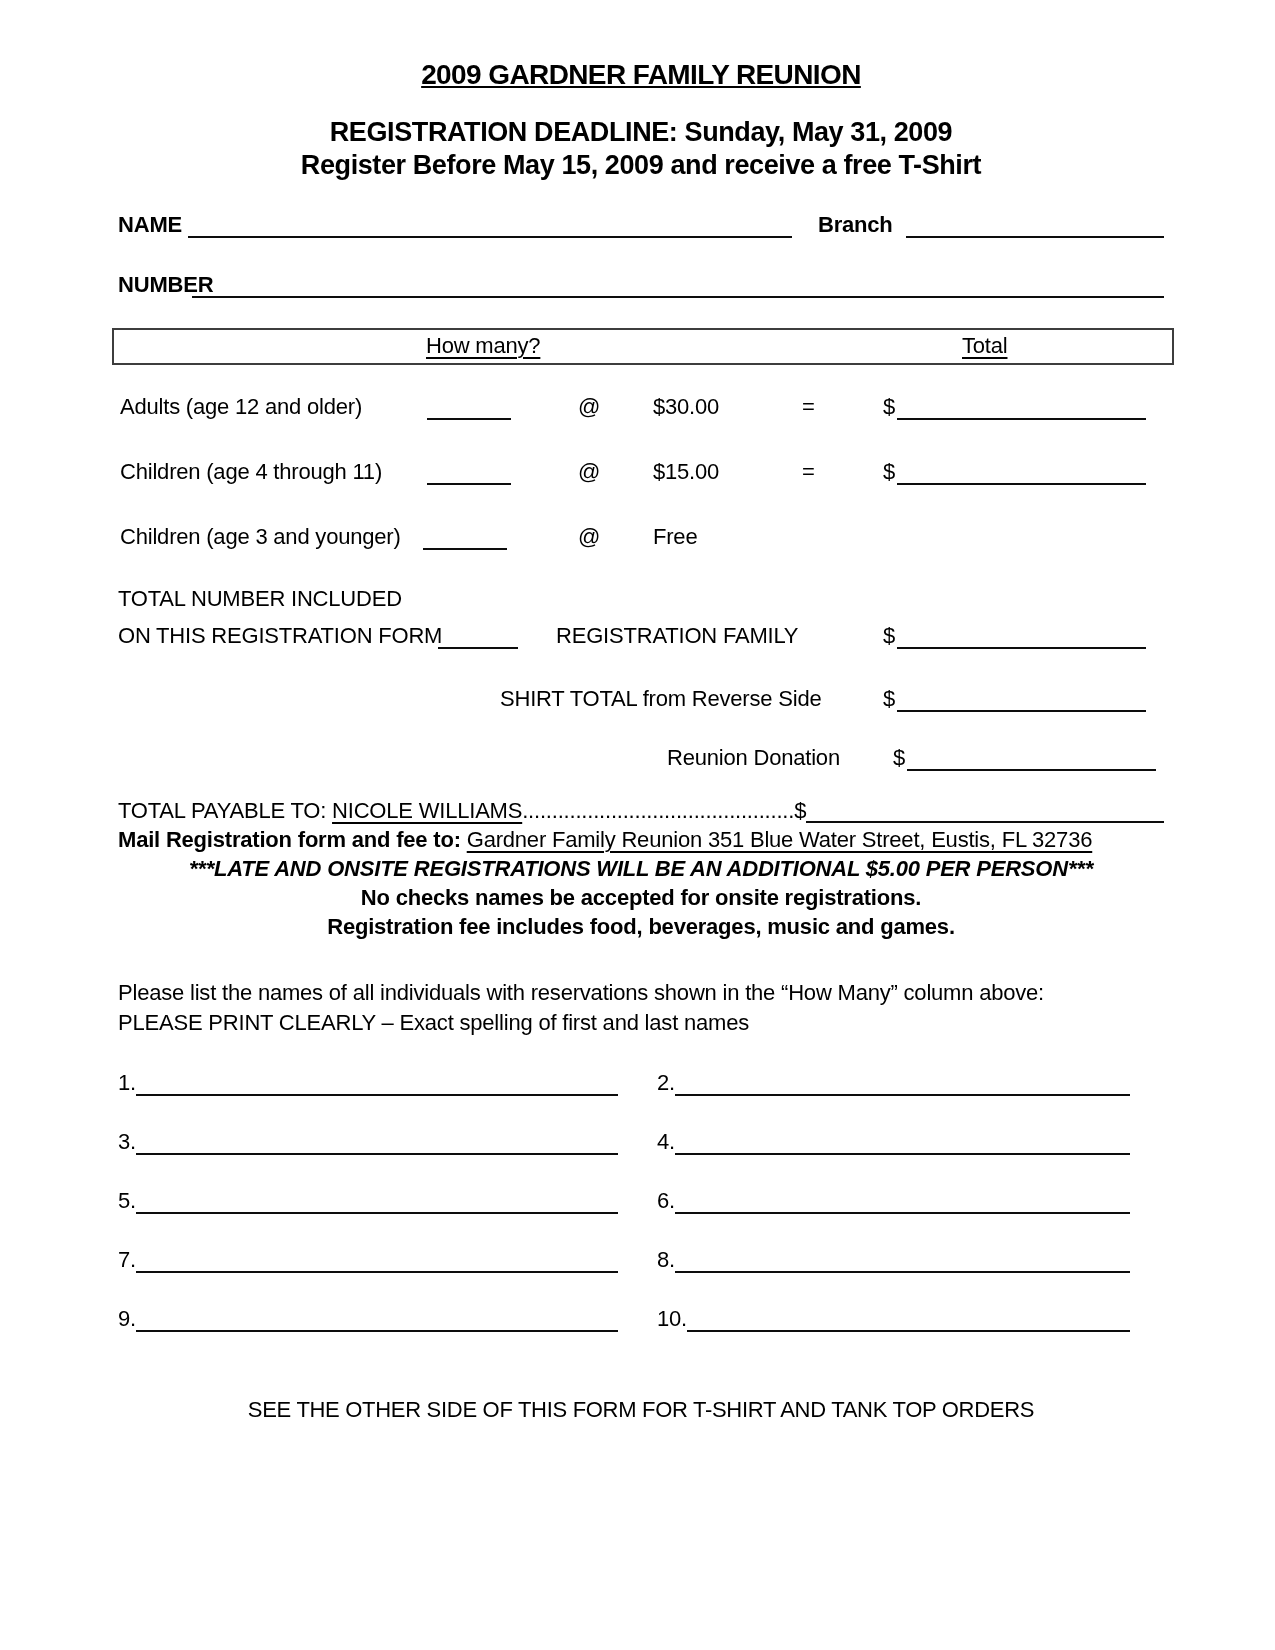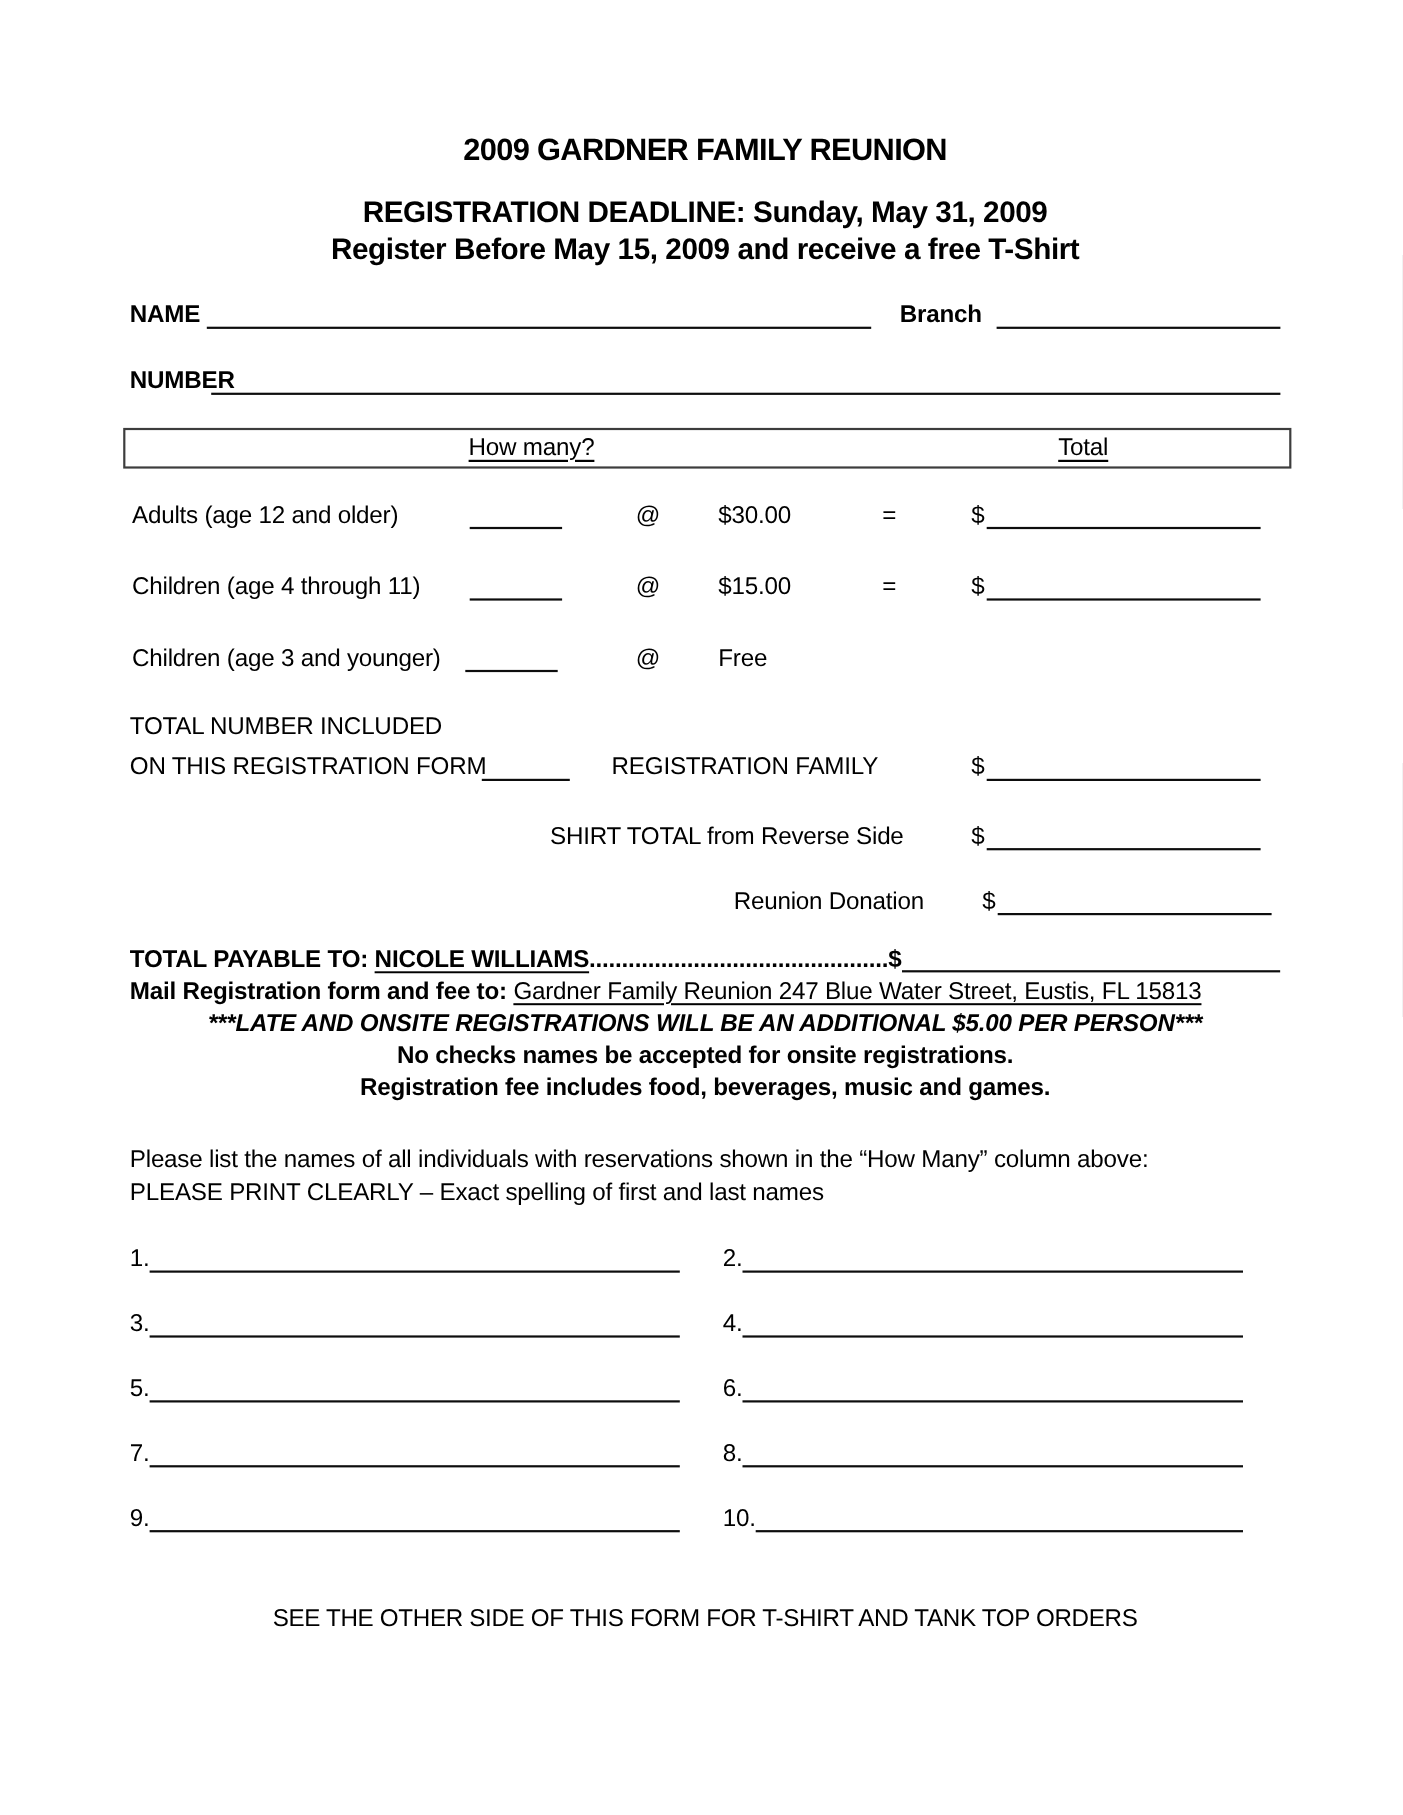--- a/index.html
+++ b/index.html
@@ -10,21 +10,21 @@
     font-size:22px; line-height:26px; letter-spacing:-0.2px;
     overflow:hidden;
   }
   .content { margin-left:118px; width:1046px; }
 
   .b  { font-weight:bold; }
   .u  { text-decoration:underline; text-decoration-thickness:2px; text-underline-offset:4px; }
   .ctr{ text-align:center; }
 
   .title  { font-size:28px; line-height:38px; font-weight:bold; letter-spacing:-0.6px; text-align:center; }
-  .title1 { padding-top:117px; }
+  .title1 { padding-top:56px;text-decoration:underline; }
   .dead   { font-size:27px; line-height:33px; font-weight:bold; letter-spacing:-0.4px; text-align:center;
             text-decoration-thickness:2px; text-underline-offset:4px; }
   .dead1  { margin-top:22px; }
 
   .row { position:relative; height:26px; }
   .row > span { position:absolute; top:0; white-space:nowrap; }
   .bl  { position:absolute; top:0; height:24px; border-bottom:2px solid #0d0d0d; }
 
   .name-line  { margin-top:30px; }
   .email-line { margin-top:34px; }
@@ -34,21 +34,21 @@
   .headbox span { position:absolute; top:3px; white-space:nowrap; }
 
   .trow1 { margin-top:29px; }
   .trow2, .trow3 { margin-top:39px; }
   .tot1  { margin-top:36px; }
   .tot2  { margin-top:11px; }
   .shirt { margin-top:37px; }
   .don   { margin-top:33px; }
 
   .flexline { display:flex; align-items:baseline; white-space:pre; height:26px; overflow:hidden; }
-  .payable  { margin-top:27px; font-weight:bold; }
+  .payable  { margin-top:27px; font-weight:normal; }
   .fl { flex:1 1 auto; min-width:18px; border-bottom:2px solid #0d0d0d; align-self:flex-end; margin-bottom:1px; }
   .stack { margin-top:3px; height:26px; white-space:nowrap; overflow:hidden; }
   .late  { font-weight:bold; font-style:italic; }
 
   .please { margin-top:40px; }
   .print  { margin-top:4px; }
 
   .names { margin-top:34px; }
   .names ~ .names { margin-top:33px; }
   .ncell { position:absolute; top:0; display:flex; align-items:baseline; }
@@ -135,21 +135,21 @@
       <span style="left:775px">$</span>
       <span class="bl" style="left:789px;width:249px"></span>
     </div>
 
     <div class="flexline payable">
       <span>TOTAL PAYABLE TO: </span><span class="u">NICOLE WILLIAMS</span><span>..............................................</span><span>$</span><span class="fl"></span>
     </div>
 
     <div class="stack">
       <span class="b">Mail Registration form and fee to:</span>
-      <span class="u">Gardner Family Reunion 247 Blue Water Street, Eustis, FL 15813</span>
+      <span class="u">Gardner Family Reunion 351 Blue Water Street, Eustis, FL 32736</span>
     </div>
 
     <div class="stack ctr late">***LATE AND ONSITE REGISTRATIONS WILL BE AN ADDITIONAL $5.00 PER PERSON***</div>
     <div class="stack ctr b">No checks names be accepted for onsite registrations.</div>
     <div class="stack ctr b">Registration fee includes food, beverages, music and games.</div>
 
     <div class="please">Please list the names of all individuals with reservations shown in the “How Many” column above:</div>
     <div class="print">PLEASE PRINT CLEARLY – Exact spelling of first and last names</div>
 
     <div class="row names">

